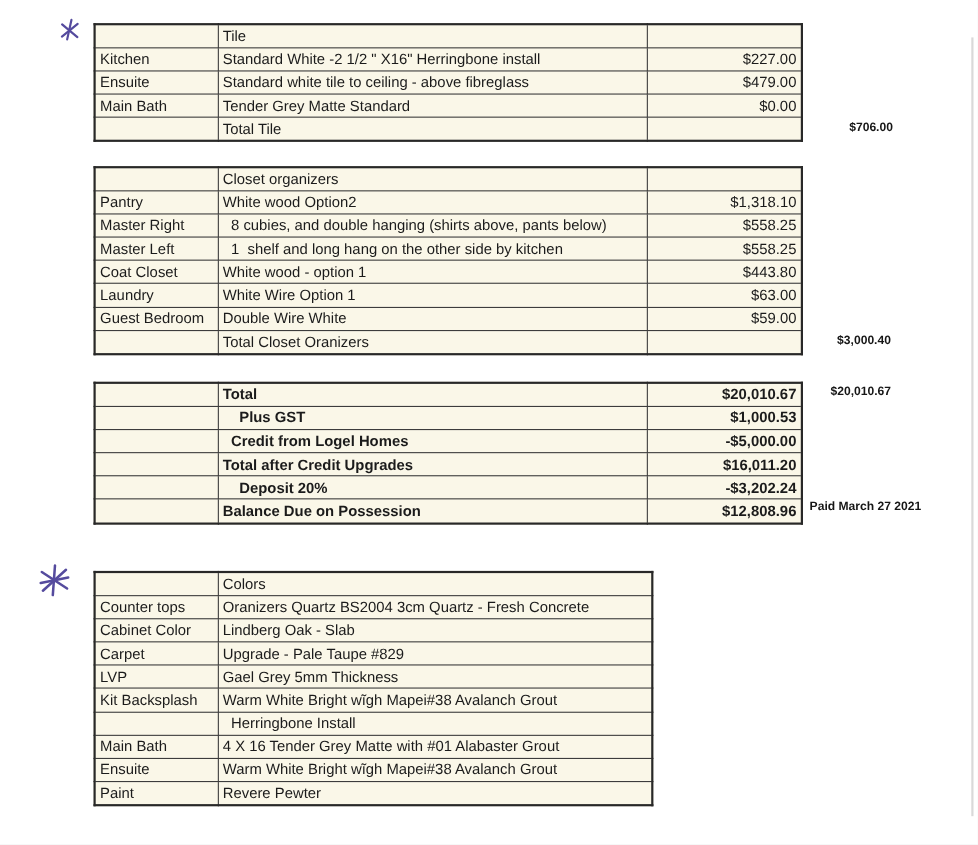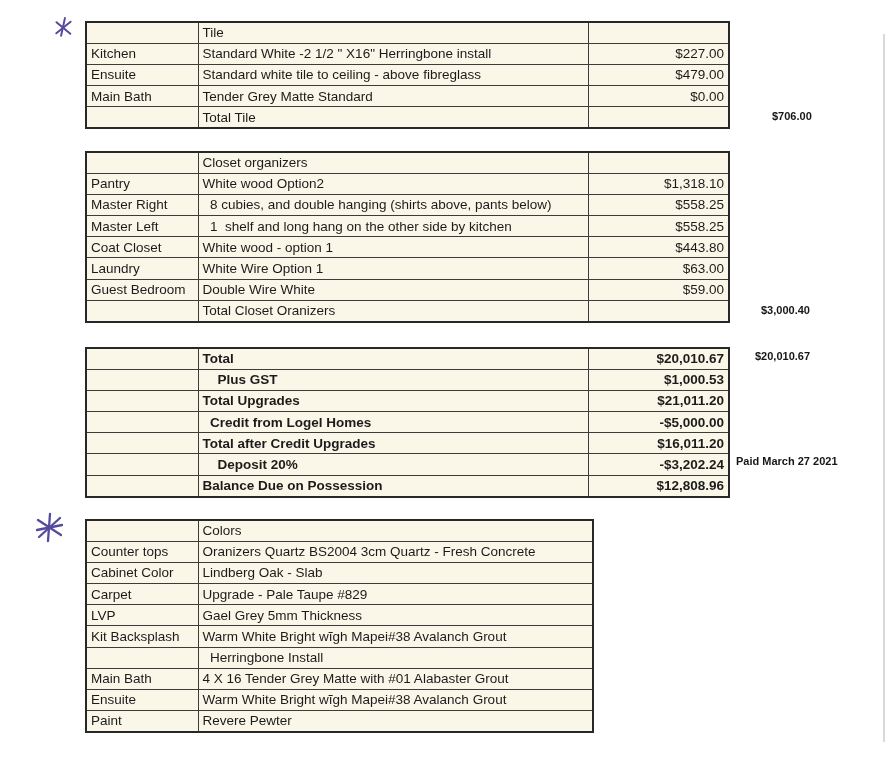--- a/index.html
+++ b/index.html
@@ -164,25 +164,20 @@
       <td>Total</td>
       <td class="price">$20,010.67</td>
     </tr>
     <tr>
       <td></td>
       <td>    Plus GST</td>
       <td class="price">$1,000.53</td>
     </tr>
     <tr>
       <td></td>
-      <td>Total Upgrades</td>
-      <td class="price">$21,011.20</td>
-    </tr>
-    <tr>
-      <td></td>
       <td>  Credit from Logel Homes</td>
       <td class="price">-$5,000.00</td>
     </tr>
     <tr>
       <td></td>
       <td>Total after Credit Upgrades</td>
       <td class="price">$16,011.20</td>
     </tr>
     <tr>
       <td></td>

